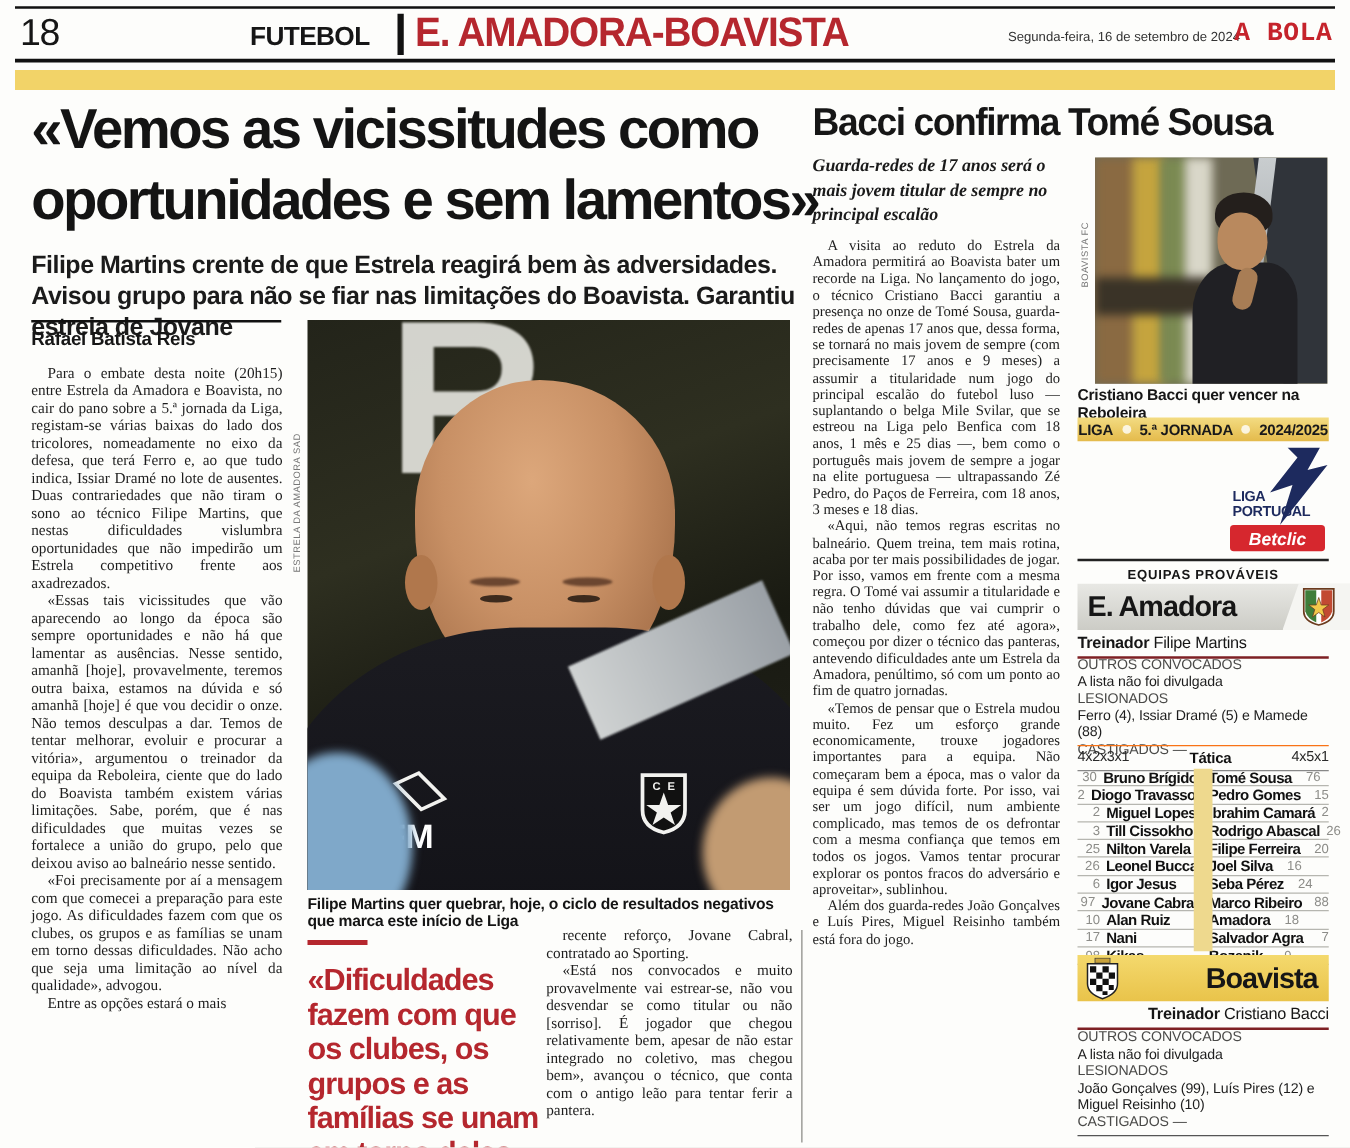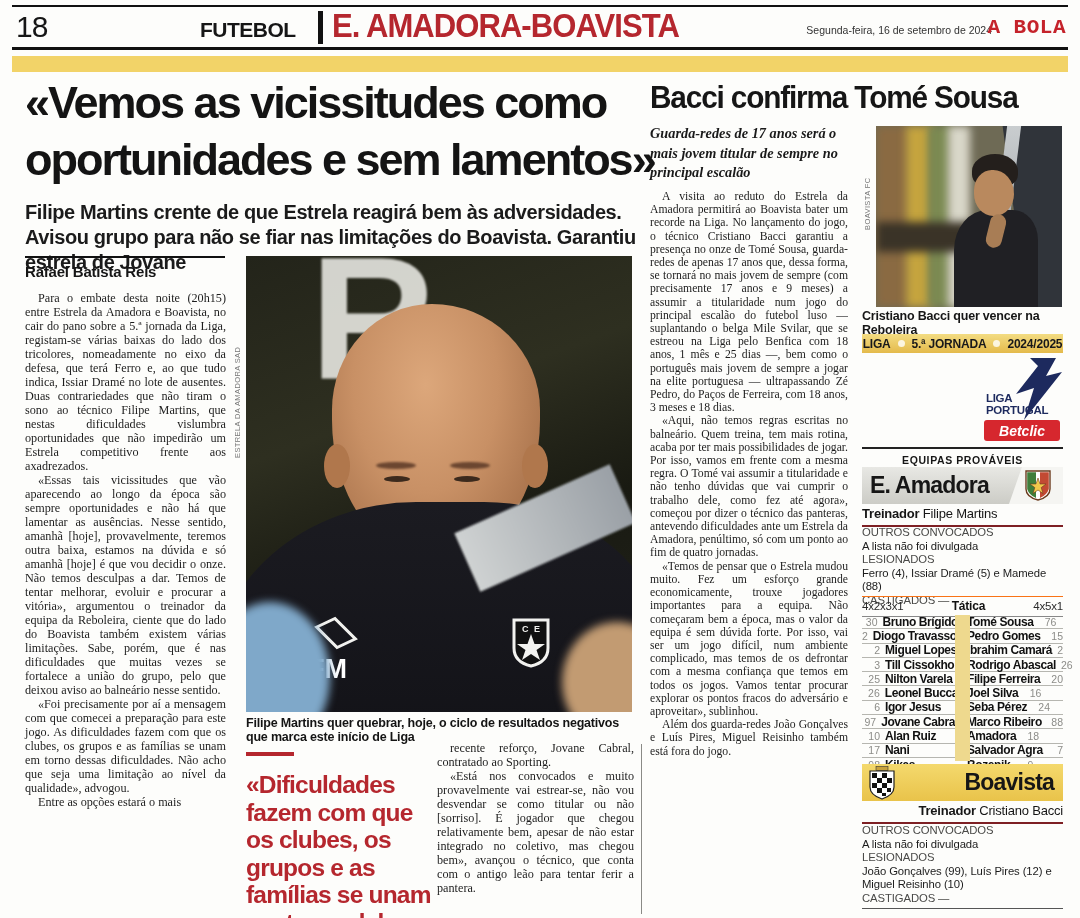--- a/index.html
+++ b/index.html
@@ -88,21 +88,21 @@
   .info-label { font-size:13.5px; font-weight:800; letter-spacing:-0.2px; }
   .info-value { font-size:12px; color:#232323; letter-spacing:-0.2px; margin-bottom:3px; }
   .lp-logo { position:absolute; left:982px; top:358px; width:82px; height:90px; }
   .lp-zig { position:absolute; right:0; top:0; }
   .lp-text { position:absolute; left:4px; top:34px; font-size:11.5px; font-weight:800; color:#1d2a5e; line-height:12px; letter-spacing:-0.3px; }
   .betclic { position:absolute; left:2px; top:62px; width:76px; height:21px; background:#d6272e; border-radius:3px; color:#fff; font-style:italic; font-weight:800; font-size:14px; display:flex; align-items:center; justify-content:center; }
   .equipas-header { position:absolute; left:862px; top:447px; width:201px; border-top:2px solid #222; text-align:center; font-size:10.5px; font-weight:800; letter-spacing:0.6px; padding-top:5px; }
 
   
   .team-bar { position:absolute; left:862px; width:201px; height:37px; }
-  .bar-ea { top:467px; background:linear-gradient(180deg,#e8e8e4,#ccccc6); }
+  .bar-ea { top:467px; background:linear-gradient(180deg,#e8e8e4,#ccccc6);padding-left:17px; }
   .badge-panel { position:absolute; right:0; top:0; bottom:0; width:54px; background:#f5f5f2; clip-path:polygon(24% 0,100% 0,100% 100%,0 100%); }
   .team-name { font-size:23px; font-weight:800; letter-spacing:-0.8px; line-height:37px; }
   .bar-ea .team-name { position:absolute; left:8px; }
   .bar-ea svg { position:absolute; right:12px; top:3px; }
   .bar-bv { top:764px; background:linear-gradient(180deg,#f4d96d,#e9c34a); }
   .bar-bv .team-name { position:absolute; right:9px; }
   .bar-bv svg { position:absolute; left:6px; top:2px; }
 
   .coach-row { position:absolute; left:862px; width:201px; font-size:13px; letter-spacing:-0.2px; border-bottom:2px solid #7e2024; padding-bottom:4px; }
   .coach-row b { font-weight:800; }

